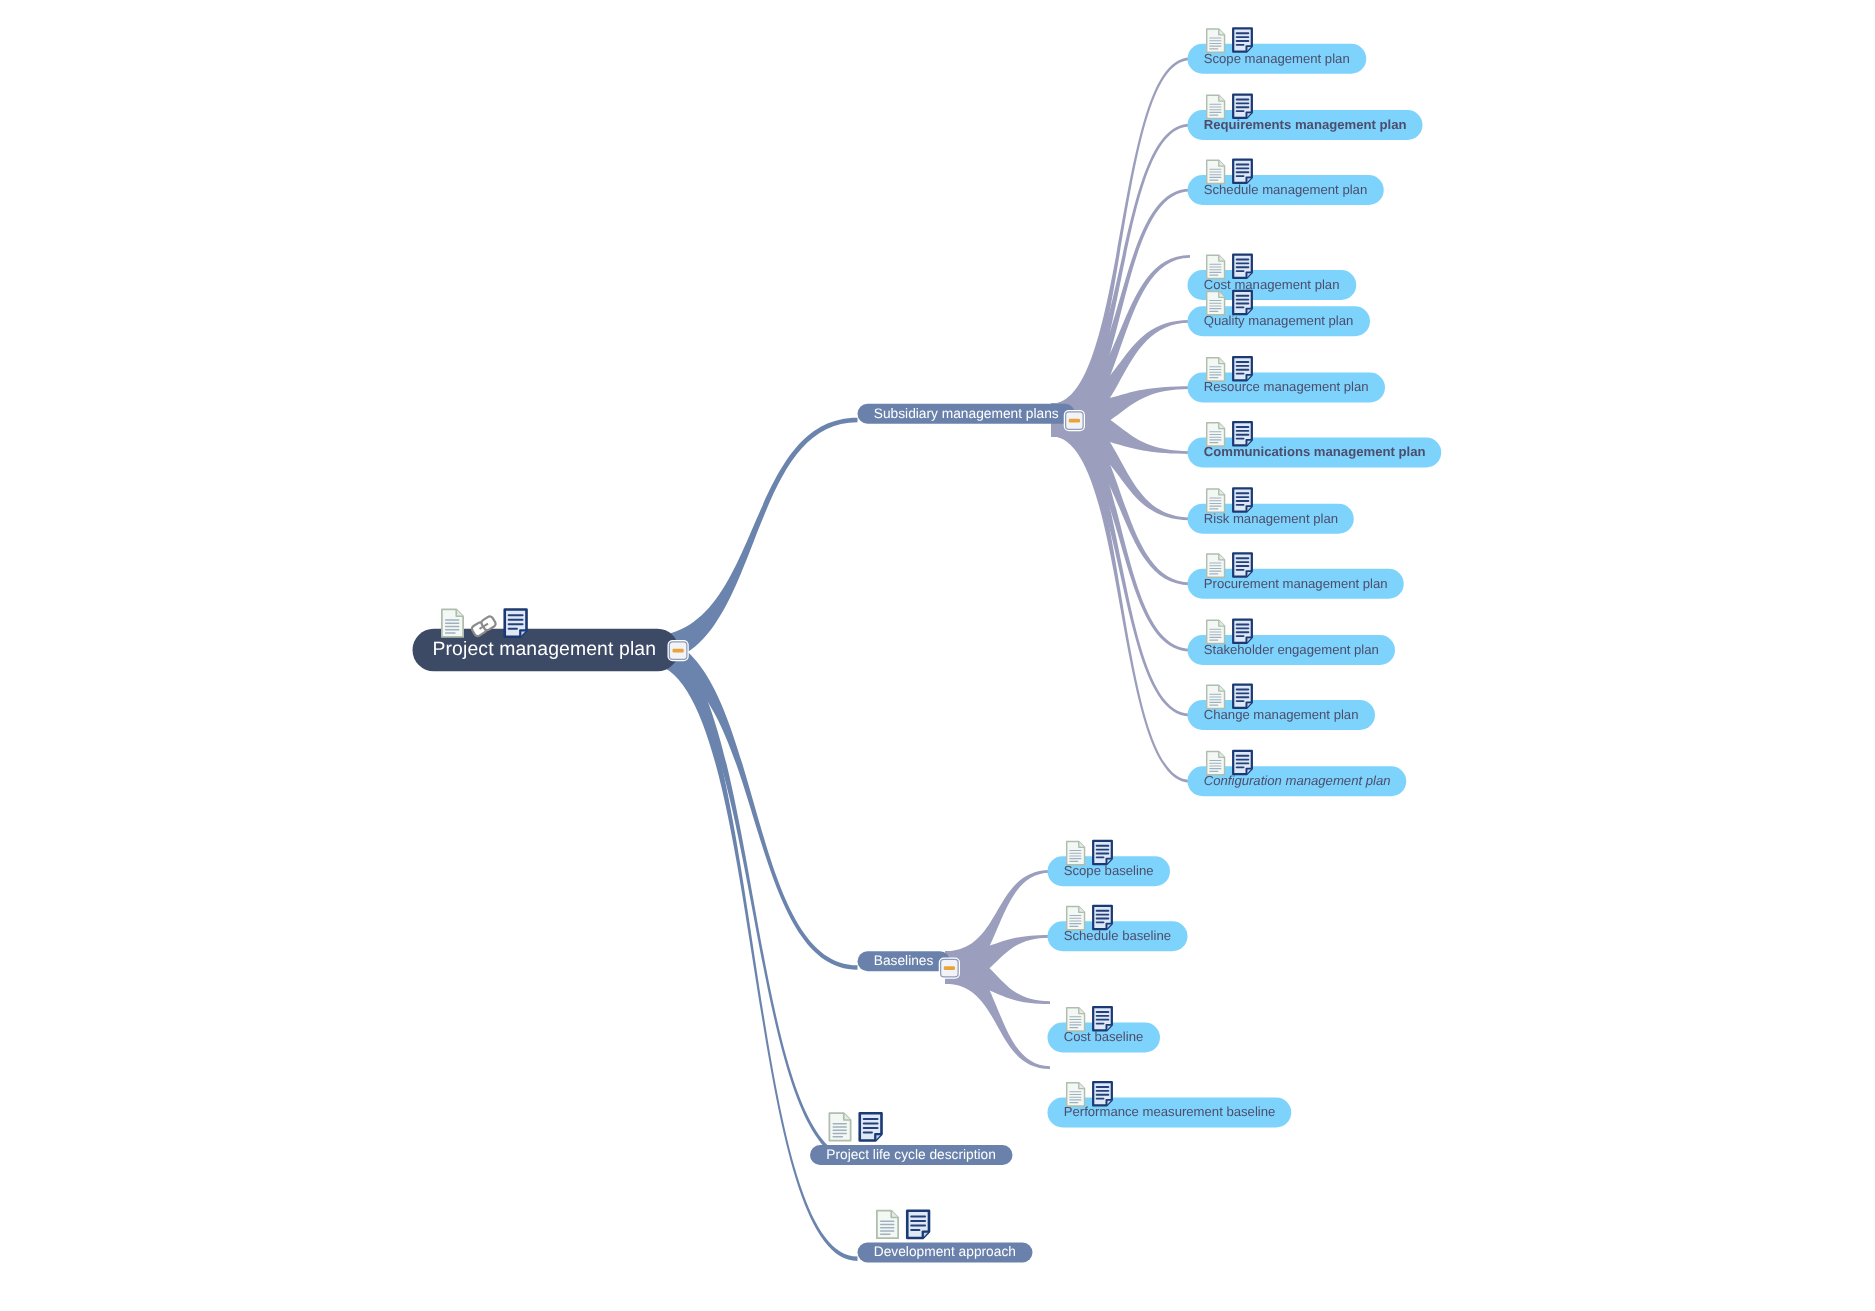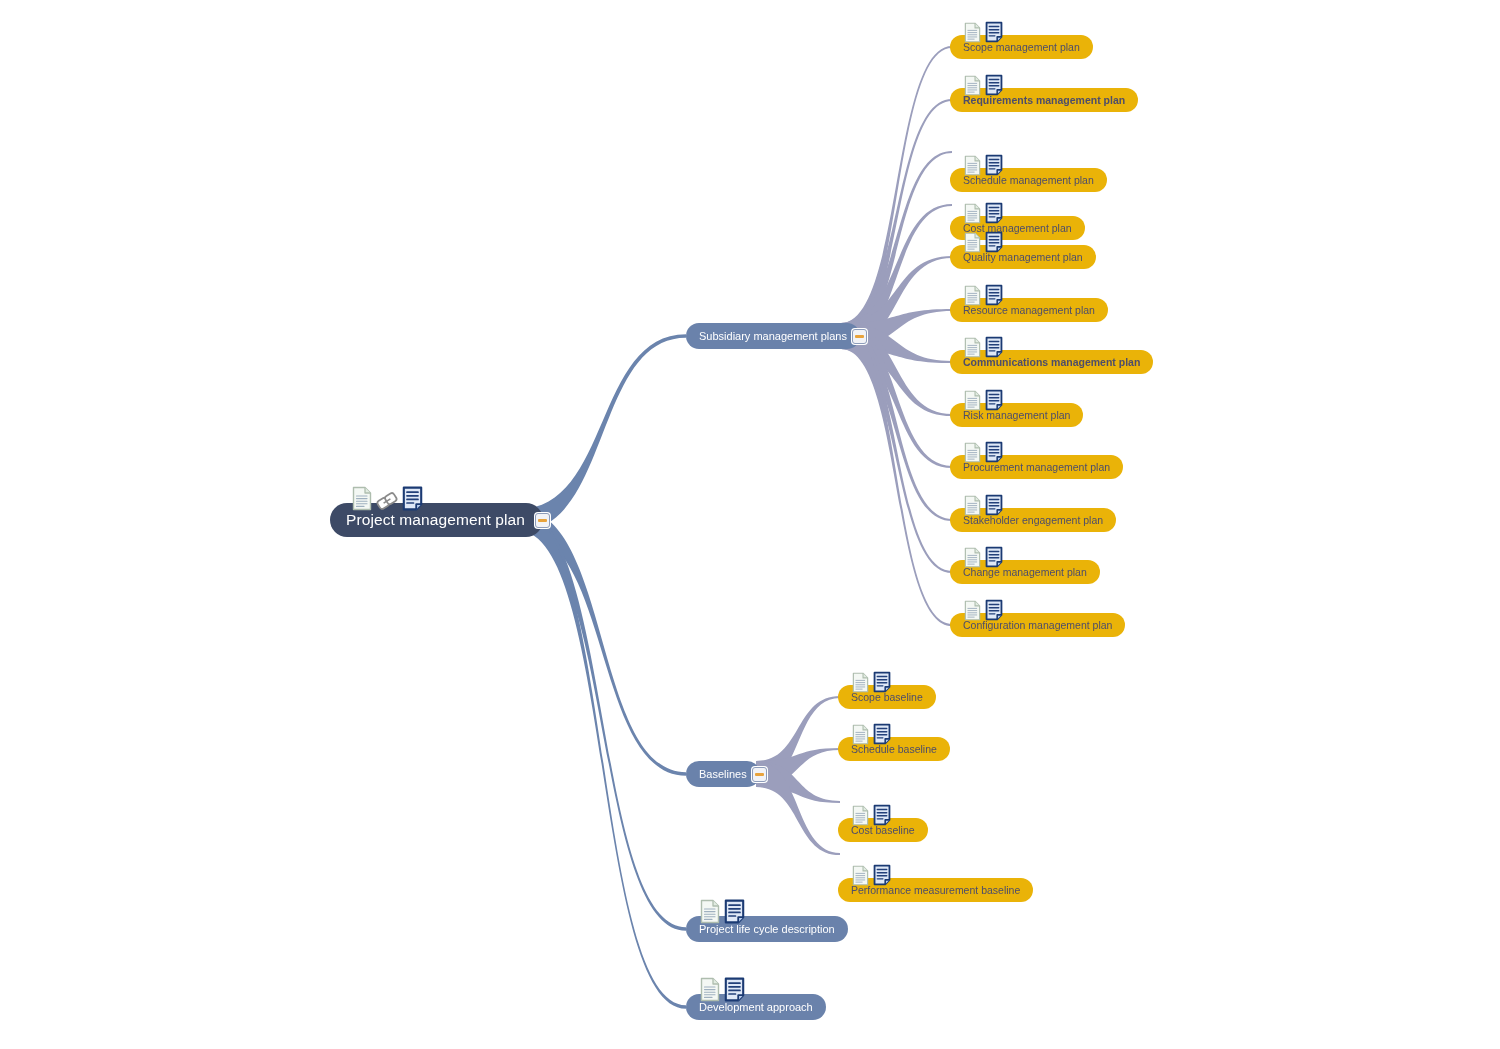--- a/index.html
+++ b/index.html
@@ -61,28 +61,28 @@
     height: 34px;
     padding: 0 18px 0 16px;
     font-size: 15.5px;
     letter-spacing: .1px;
   }
 
   
   .node-l1 .bubble {
     background: #6a82ab;
     color: #ffffff;
-    height: 26px;
+    height: 16px;
     padding: 0 13px;
     font-size: 11px;
   }
 
   
   .node-leaf .bubble {
-    background: #eab308;
+    background: #7dd3fc;
     color: #4d4d6b;
     height: 24px;
     padding: 0 13px;
     font-size: 10.5px;
   }
 
   .bubble-label {
     line-height: 1;
     display: block;
   }
@@ -249,21 +249,21 @@
             <g stroke="#23407a" stroke-width="1.7" stroke-linecap="round">
               <line x1="5" y1="6.2" x2="16" y2="6.2"></line>
               <line x1="5" y1="9.8" x2="16" y2="9.8"></line>
               <line x1="5" y1="13.4" x2="16" y2="13.4"></line>
               <line x1="5" y1="17" x2="11.5" y2="17"></line>
             </g>
           </svg>
         </div>
       </div>
       <div class="node node-leaf" style="left: 950px; top: 140px;">
-        <div class="bubble" style="min-width: 119px; margin-top: 28px;">
+        <div class="bubble" style="min-width: 119px;">
           <span class="bubble-label">Schedule management plan</span>
         </div>
         <div class="icons" style="left: 14px; bottom: 16px;">
           <svg class="ic ic-doc-sm" viewBox="0 0 20 25" width="17" height="21">
             <path d="M1.5 1.5 H13 L18.5 7 V23.5 H1.5 Z" fill="#f4f8f4" stroke="#aebdae" stroke-width="1.4" stroke-linejoin="round"></path>
             <path d="M13 1.5 V7 H18.5" fill="#e2ece2" stroke="#aebdae" stroke-width="1.3" stroke-linejoin="round"></path>
             <g stroke="#9fb0bf" stroke-width="1.1" stroke-linecap="round">
               <line x1="4.5" y1="10" x2="15" y2="10"></line>
               <line x1="4.5" y1="12.6" x2="15" y2="12.6"></line>
               <line x1="4.5" y1="15.2" x2="15" y2="15.2"></line>
@@ -500,21 +500,21 @@
             <path d="M14.2 23.4 V18.2 H19.2" fill="#bcd0ef" stroke="#1b3a73" stroke-width="1.8" stroke-linejoin="round"></path>
             <g stroke="#23407a" stroke-width="1.7" stroke-linecap="round">
               <line x1="5" y1="6.2" x2="16" y2="6.2"></line>
               <line x1="5" y1="9.8" x2="16" y2="9.8"></line>
               <line x1="5" y1="13.4" x2="16" y2="13.4"></line>
               <line x1="5" y1="17" x2="11.5" y2="17"></line>
             </g>
           </svg>
         </div>
       </div>
-      <div class="node node-leaf" style="left: 950px; top: 613px;">
+      <div class="node node-leaf" style="left: 950px; top: 613px; font-style: italic;">
         <div class="bubble" style="min-width: 137px;">
           <span class="bubble-label">Configuration management plan</span>
         </div>
         <div class="icons" style="left: 14px; bottom: 16px;">
           <svg class="ic ic-doc-sm" viewBox="0 0 20 25" width="17" height="21">
             <path d="M1.5 1.5 H13 L18.5 7 V23.5 H1.5 Z" fill="#f4f8f4" stroke="#aebdae" stroke-width="1.4" stroke-linejoin="round"></path>
             <path d="M13 1.5 V7 H18.5" fill="#e2ece2" stroke="#aebdae" stroke-width="1.3" stroke-linejoin="round"></path>
             <g stroke="#9fb0bf" stroke-width="1.1" stroke-linecap="round">
               <line x1="4.5" y1="10" x2="15" y2="10"></line>
               <line x1="4.5" y1="12.6" x2="15" y2="12.6"></line>
@@ -648,21 +648,21 @@
             <path d="M14.2 23.4 V18.2 H19.2" fill="#bcd0ef" stroke="#1b3a73" stroke-width="1.8" stroke-linejoin="round"></path>
             <g stroke="#23407a" stroke-width="1.7" stroke-linecap="round">
               <line x1="5" y1="6.2" x2="16" y2="6.2"></line>
               <line x1="5" y1="9.8" x2="16" y2="9.8"></line>
               <line x1="5" y1="13.4" x2="16" y2="13.4"></line>
               <line x1="5" y1="17" x2="11.5" y2="17"></line>
             </g>
           </svg>
         </div>
       </div>
-      <div class="node node-l1" style="left: 686px; top: 916px;">
+      <div class="node node-l1" style="left: 648px; top: 916px;">
         <div class="bubble" style="min-width: 134px;">
           <span class="bubble-label">Project life cycle description</span>
         </div>
         <div class="icons" style="left: 14px; bottom: 18px;">
           <svg class="ic ic-doc" viewBox="0 0 20 25" width="20" height="25">
             <path d="M1.5 1.5 H13 L18.5 7 V23.5 H1.5 Z" fill="#f4f8f4" stroke="#aebdae" stroke-width="1.4" stroke-linejoin="round"></path>
             <path d="M13 1.5 V7 H18.5" fill="#e2ece2" stroke="#aebdae" stroke-width="1.3" stroke-linejoin="round"></path>
             <g stroke="#9fb0bf" stroke-width="1.1" stroke-linecap="round">
               <line x1="4.5" y1="10" x2="15" y2="10"></line>
               <line x1="4.5" y1="12.6" x2="15" y2="12.6"></line>

